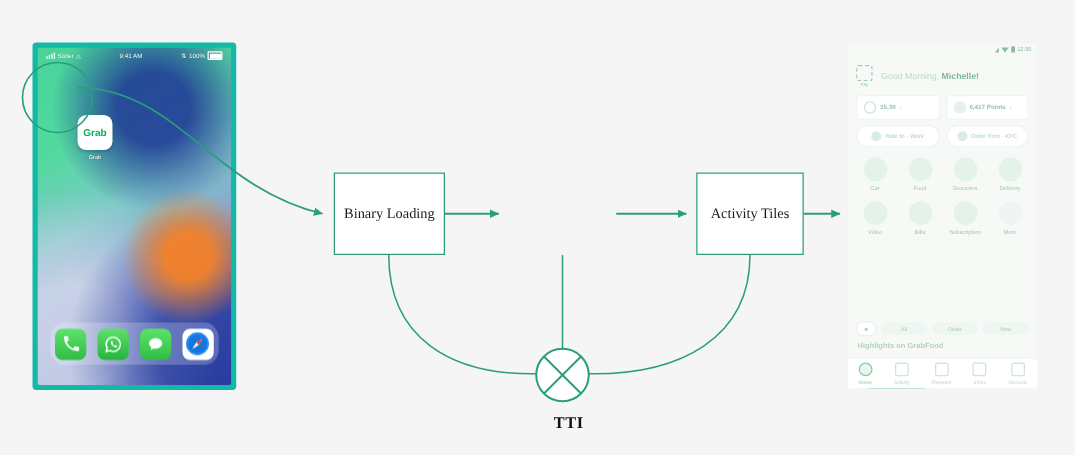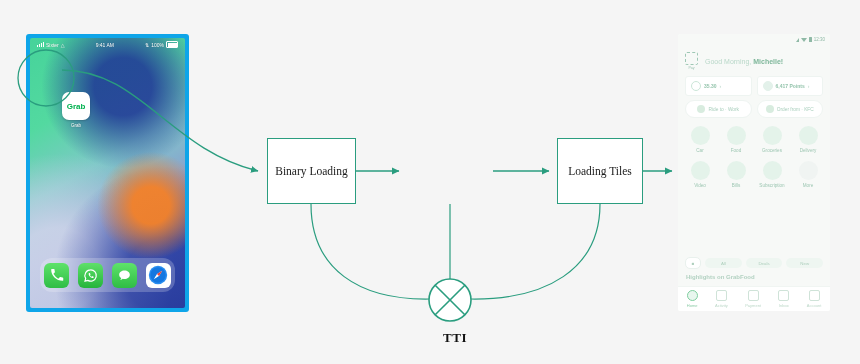--- a/index.html
+++ b/index.html
@@ -7,21 +7,21 @@
     width:860px;height:364px;
     background:#f5f5f5;
     font-family:"Liberation Serif",serif;
     overflow:hidden;position:relative;
   }
   #stage{position:absolute;inset:0;}
 
   
   #phone-left{
     position:absolute;left:26px;top:34px;width:163px;height:278px;
-    background:#0ea5e9;border-radius:3px;padding:3px;box-sizing:border-box;
+    background:#14b8a6;border-radius:3px;padding:3px;box-sizing:border-box;
     overflow:hidden;
   }
   #phone-left-screen{
     position:absolute;left:4px;top:4px;width:155px;height:270px;
     border-radius:2px;overflow:hidden;
     background:
       radial-gradient(circle at 78% 62%, rgba(245,130,40,.95) 0 9%, rgba(245,130,40,0) 26%),
       radial-gradient(circle at 60% 18%, rgba(30,50,150,.85) 0 12%, rgba(30,50,150,0) 34%),
       radial-gradient(circle at 86% 88%, rgba(40,60,160,.8) 0 14%, rgba(40,60,160,0) 40%),
       radial-gradient(circle at 18% 86%, rgba(210,215,235,.85) 0 16%, rgba(210,215,235,0) 44%),
@@ -225,21 +225,21 @@
           </svg>
         </div>
       </div>
     </div>
   </div>
 
   <div class="box" id="box-binary">
     <span>Binary Loading</span>
   </div>
   <div class="box" id="box-tiles">
-    <span>Loading Tiles</span>
+    <span>Activity Tiles</span>
   </div>
 
   <div id="tti-label">TTI</div>
 
   <svg id="wires">
     <defs>
       <marker id="ah" markerWidth="8" markerHeight="8" refX="7" refY="4" orient="auto" markerUnits="userSpaceOnUse">
         <path d="M0,0.6 L7.4,4 L0,7.4 Z" fill="#2a9d7f"></path>
       </marker>
     </defs>

